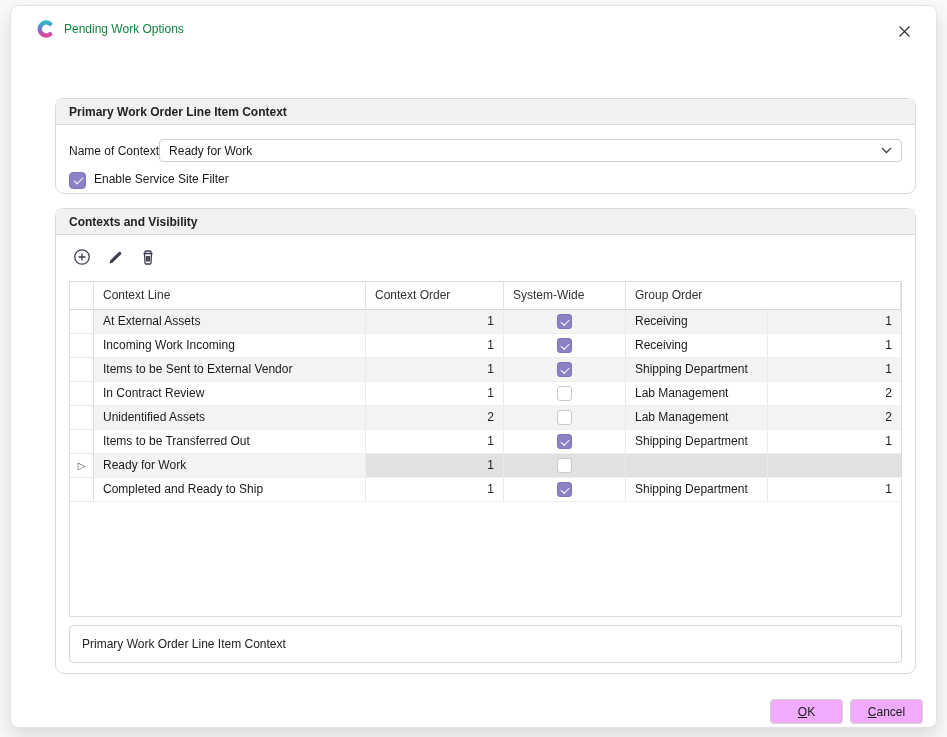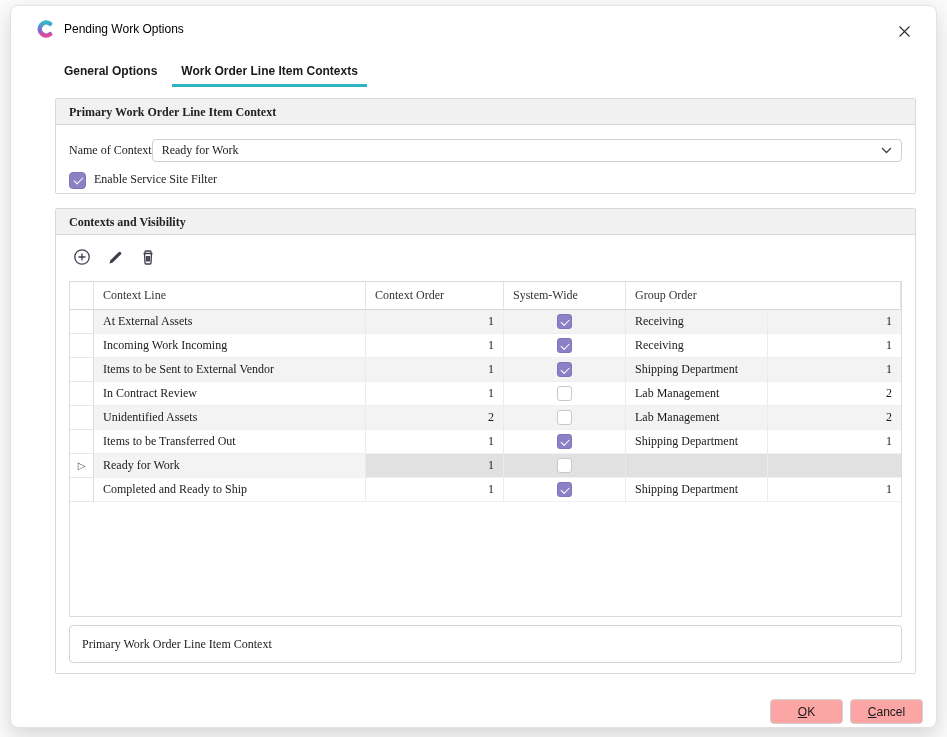--- a/index.html
+++ b/index.html
@@ -15,37 +15,37 @@
     position: absolute; left: 10px; top: 5px;
     width: 927px; height: 723px;
     background: #ffffff;
     border: 1px solid #e2e2e2;
     border-radius: 8px;
     box-shadow: 0 8px 20px rgba(0,0,0,0.14);
   }
   
   .titlebar { position: absolute; top: 14px; left: 26px; display: flex; align-items: center; gap: 9px; }
   .app-icon { width: 18px; height: 18px; display: inline-block; }
-  .title-text { font-size: 12px; color: #000000; }
+  .title-text { font-size: 12px; color: #15803d; }
   .close-btn {
     position: absolute; top: 15px; right: 22px; width: 20px; height: 20px;
     display: flex; align-items: center; justify-content: center;
     cursor: default; border-radius: 4px;
   }
   
   .tabbar { position: absolute; top: 56px; left: 44px; display: flex; gap: 6px; }
   .tab {
     font-size: 12px; font-weight: 700; color: #1a1a1a;
     padding: 2px 9px 6px 9px; border-bottom: 3px solid transparent;
   }
   .tab.active { border-bottom-color: var(--accent, #2fb3c7); }
   
   .groupbox {
     position: absolute; left: 44px; width: 861px;
-    background: #fff; border: 1px solid #d9d9d9; border-radius: 2px; font-family: Liberation Serif, serif;
+    background: #fff; border: 1px solid #d9d9d9; border-radius: 9px;
   }
   .gb-primary { top: 92px; height: 96px; }
   .gb-contexts { top: 202px; height: 466px; }
   .gb-header {
     height: 26px; line-height: 26px; background: #f1f1f1;
     border-bottom: 1px solid #d9d9d9;
     padding-left: 13px; font-size: 12px; font-weight: 700; color: #222;
   }
   
   .field-row { display: flex; align-items: center; margin: 14px 13px 0 13px; }
@@ -109,21 +109,21 @@
   }
   
   .footerbox {
     position: absolute; top: 416px; left: 13px; right: 13px; height: 38px;
     border: 1px solid #d4d4d4; border-radius: 4px; background: #fff;
     display: flex; align-items: center; padding-left: 12px; font-size: 12px; color: #222;
   }
   
   .btn {
     position: absolute; width: 73px; height: 25px;
-    background: #fca5a5; border: 1px solid #d2d2d2; border-radius: 4px;
+    background: #f0abfc; border: 1px solid #d2d2d2; border-radius: 4px;
     font-size: 12px; color: #1a1a1a; font-family: inherit;
     display: flex; align-items: center; justify-content: center;
   }
   .btn-ok { left: 759px; top: 693px; }
   .btn-cancel { left: 839px; top: 693px; }
   .btn .mnemonic { display: block; }
   .btn .mnemonic::first-letter { text-decoration: underline; }
   .icon-stroke { stroke: #3e3e4d; fill: none; stroke-width: 1.3; }
 </style>
 </head>
@@ -146,24 +146,20 @@
     </span>
     <span class="title-text">Pending Work Options</span>
   </div>
 
   <div class="close-btn">
     <svg width="13" height="13" viewBox="0 0 13 13">
       <path d="M1.5 1.5 L11.5 11.5 M11.5 1.5 L1.5 11.5" stroke="#2b2b2b" stroke-width="1.1"></path>
     </svg>
   </div>
 
-  <div class="tabbar">
-      <div class="tab">General Options</div>
-      <div class="tab active">Work Order Line Item Contexts</div>
-    </div>
 
   <div class="groupbox gb-primary">
     <div class="gb-header">Primary Work Order Line Item Context</div>
     <div class="field-row">
       <span class="field-label">Name of Context</span>
       <div class="combobox">
         <span>Ready for Work</span>
         <span class="chevron">
           <svg width="11" height="7" viewBox="0 0 11 7">
               <path d="M1 1 L5.5 5.5 L10 1" fill="none" stroke="#444" stroke-width="1.3"></path>

